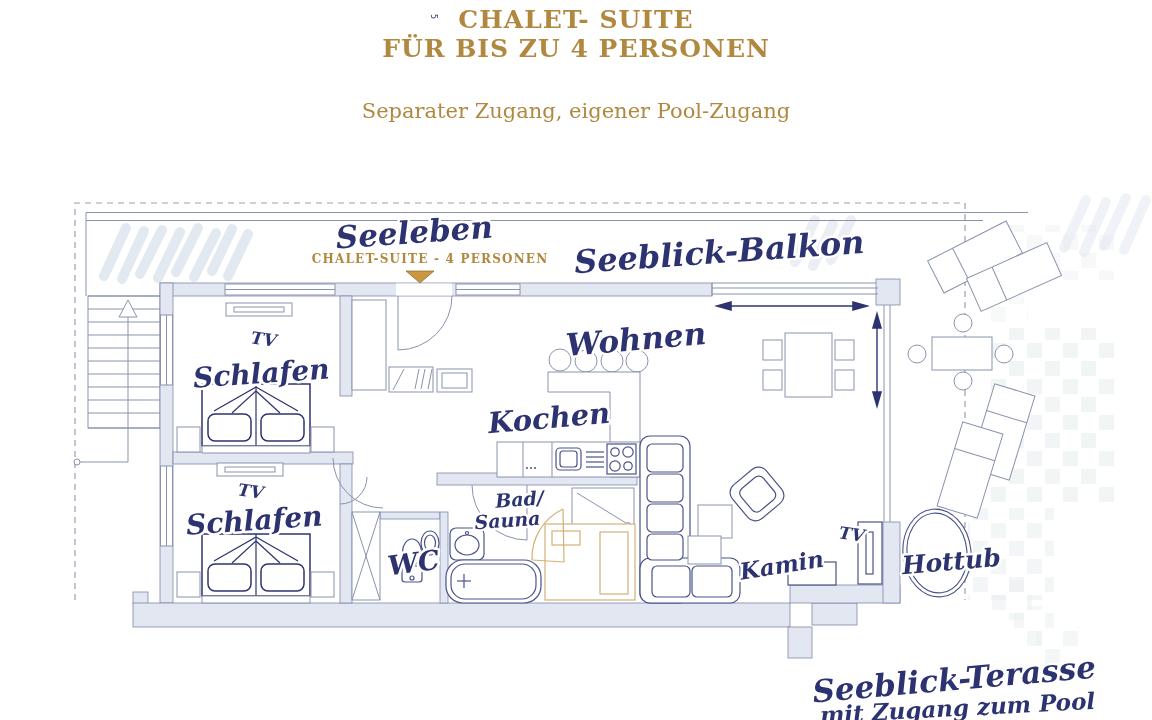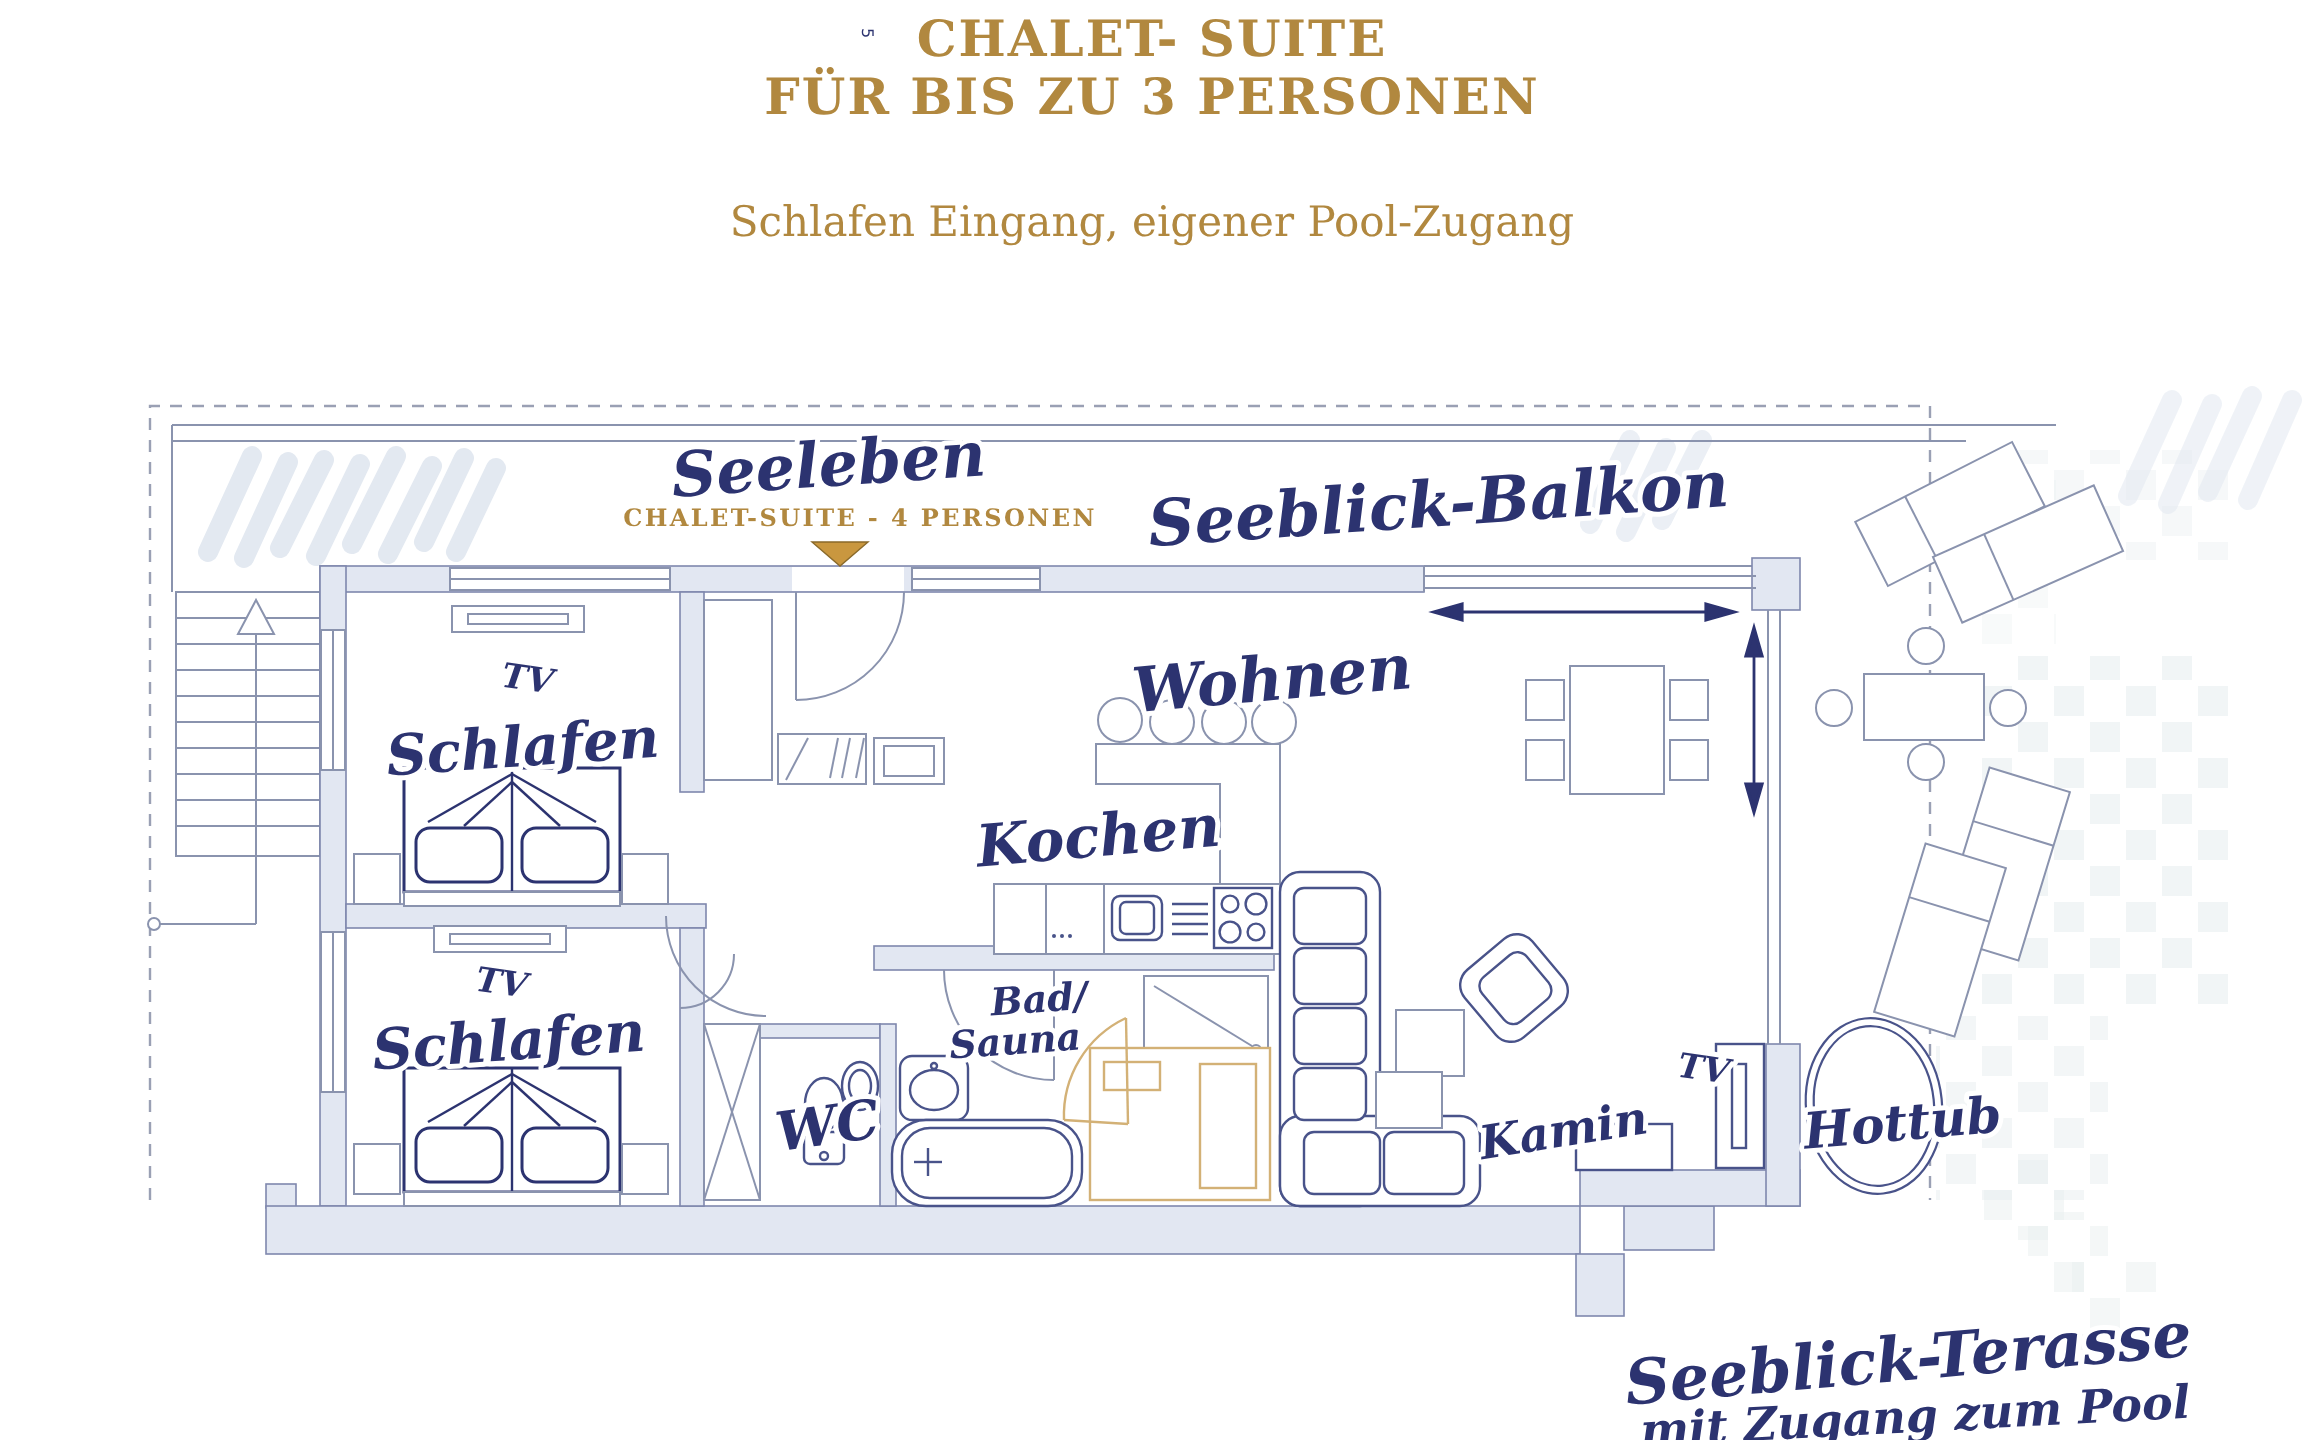--- a/index.html
+++ b/index.html
@@ -32,22 +32,22 @@
           stroke-linejoin:round;}
   .goldcaps{font-family:"DejaVu Serif",serif;font-weight:bold;fill:var(--gold);
             letter-spacing:1.2px;paint-order:stroke;stroke:#fff;stroke-width:4px;}
 </style>
 </head>
 <body>
 
 <div id="stage">
 
   <div id="title1" class="hdr">CHALET-  SUITE</div>
-  <div id="title2" class="hdr">FÜR BIS ZU 3 PERSONEN</div>
-  <div id="subtitle" class="hdr">Schlafen Eingang, eigener Pool-Zugang</div>
+  <div id="title2" class="hdr">FÜR BIS ZU 4 PERSONEN</div>
+  <div id="subtitle" class="hdr">Separater Zugang, eigener Pool-Zugang</div>
   <div id="tinynote">5</div>
 
   <svg width="1152" height="720" viewBox="0 0 1152 720">
     <defs>
       <pattern id="chk" width="36" height="36" patternUnits="userSpaceOnUse">
         <rect x="1" y="1" width="15" height="15" fill="var(--checker)"></rect>
         <rect x="19" y="19" width="15" height="15" fill="var(--checker)"></rect>
       </pattern>
       <g id="bed">
         <rect x="0" y="0" width="108" height="62" class="bed" stroke-width="1.3"></rect>

